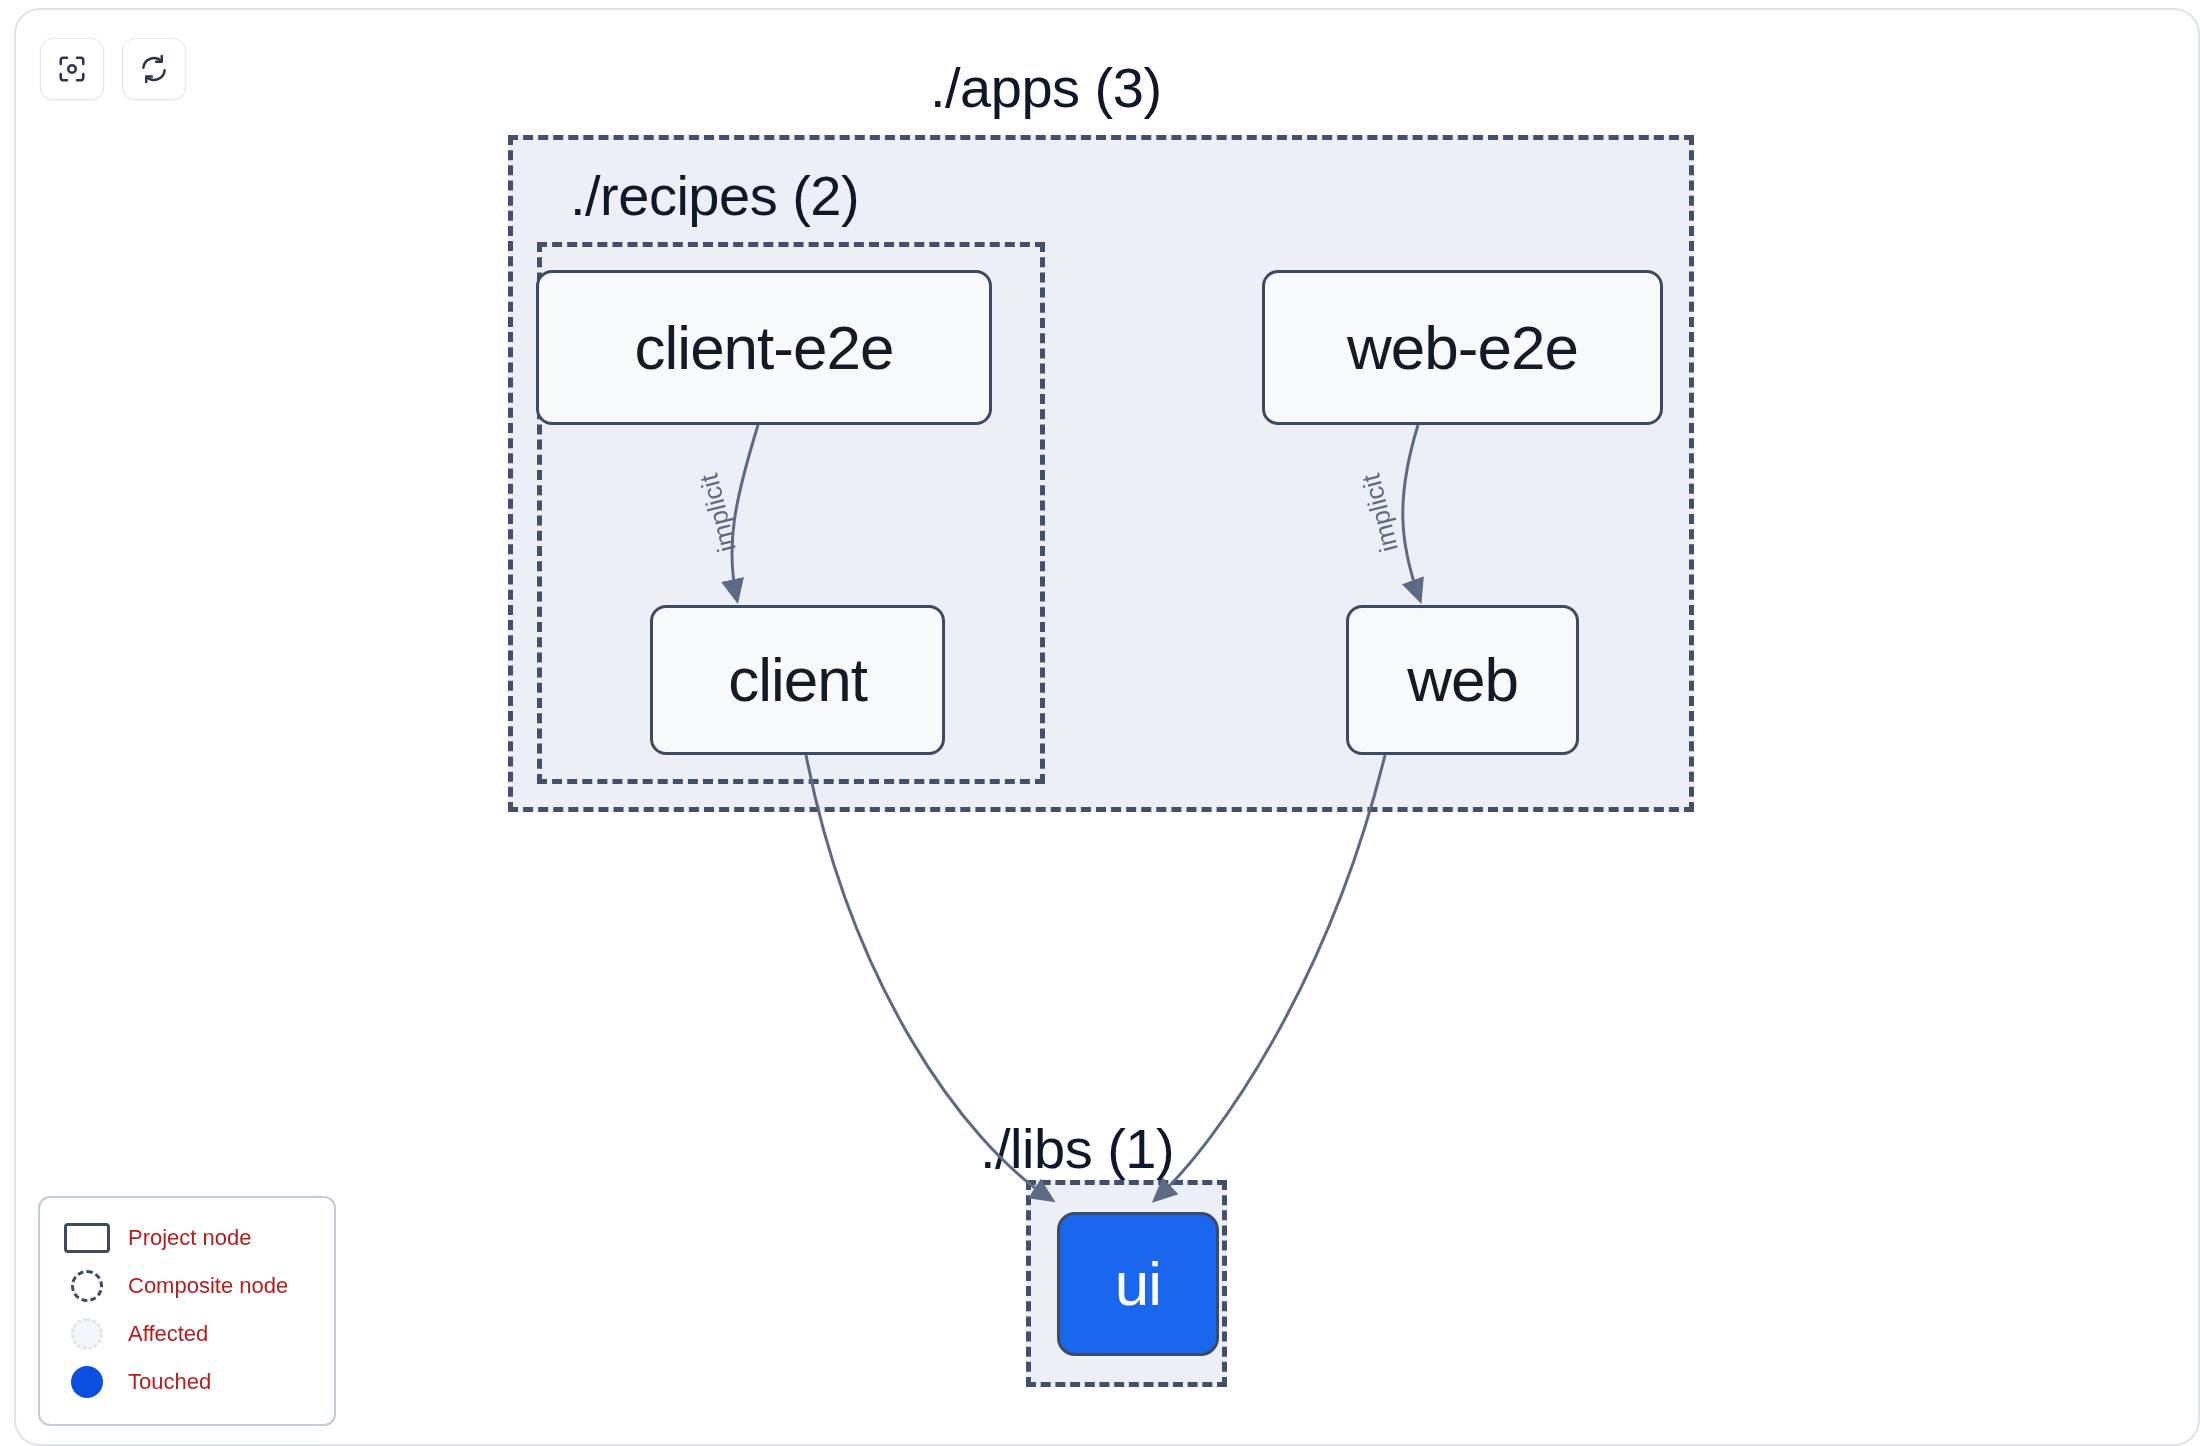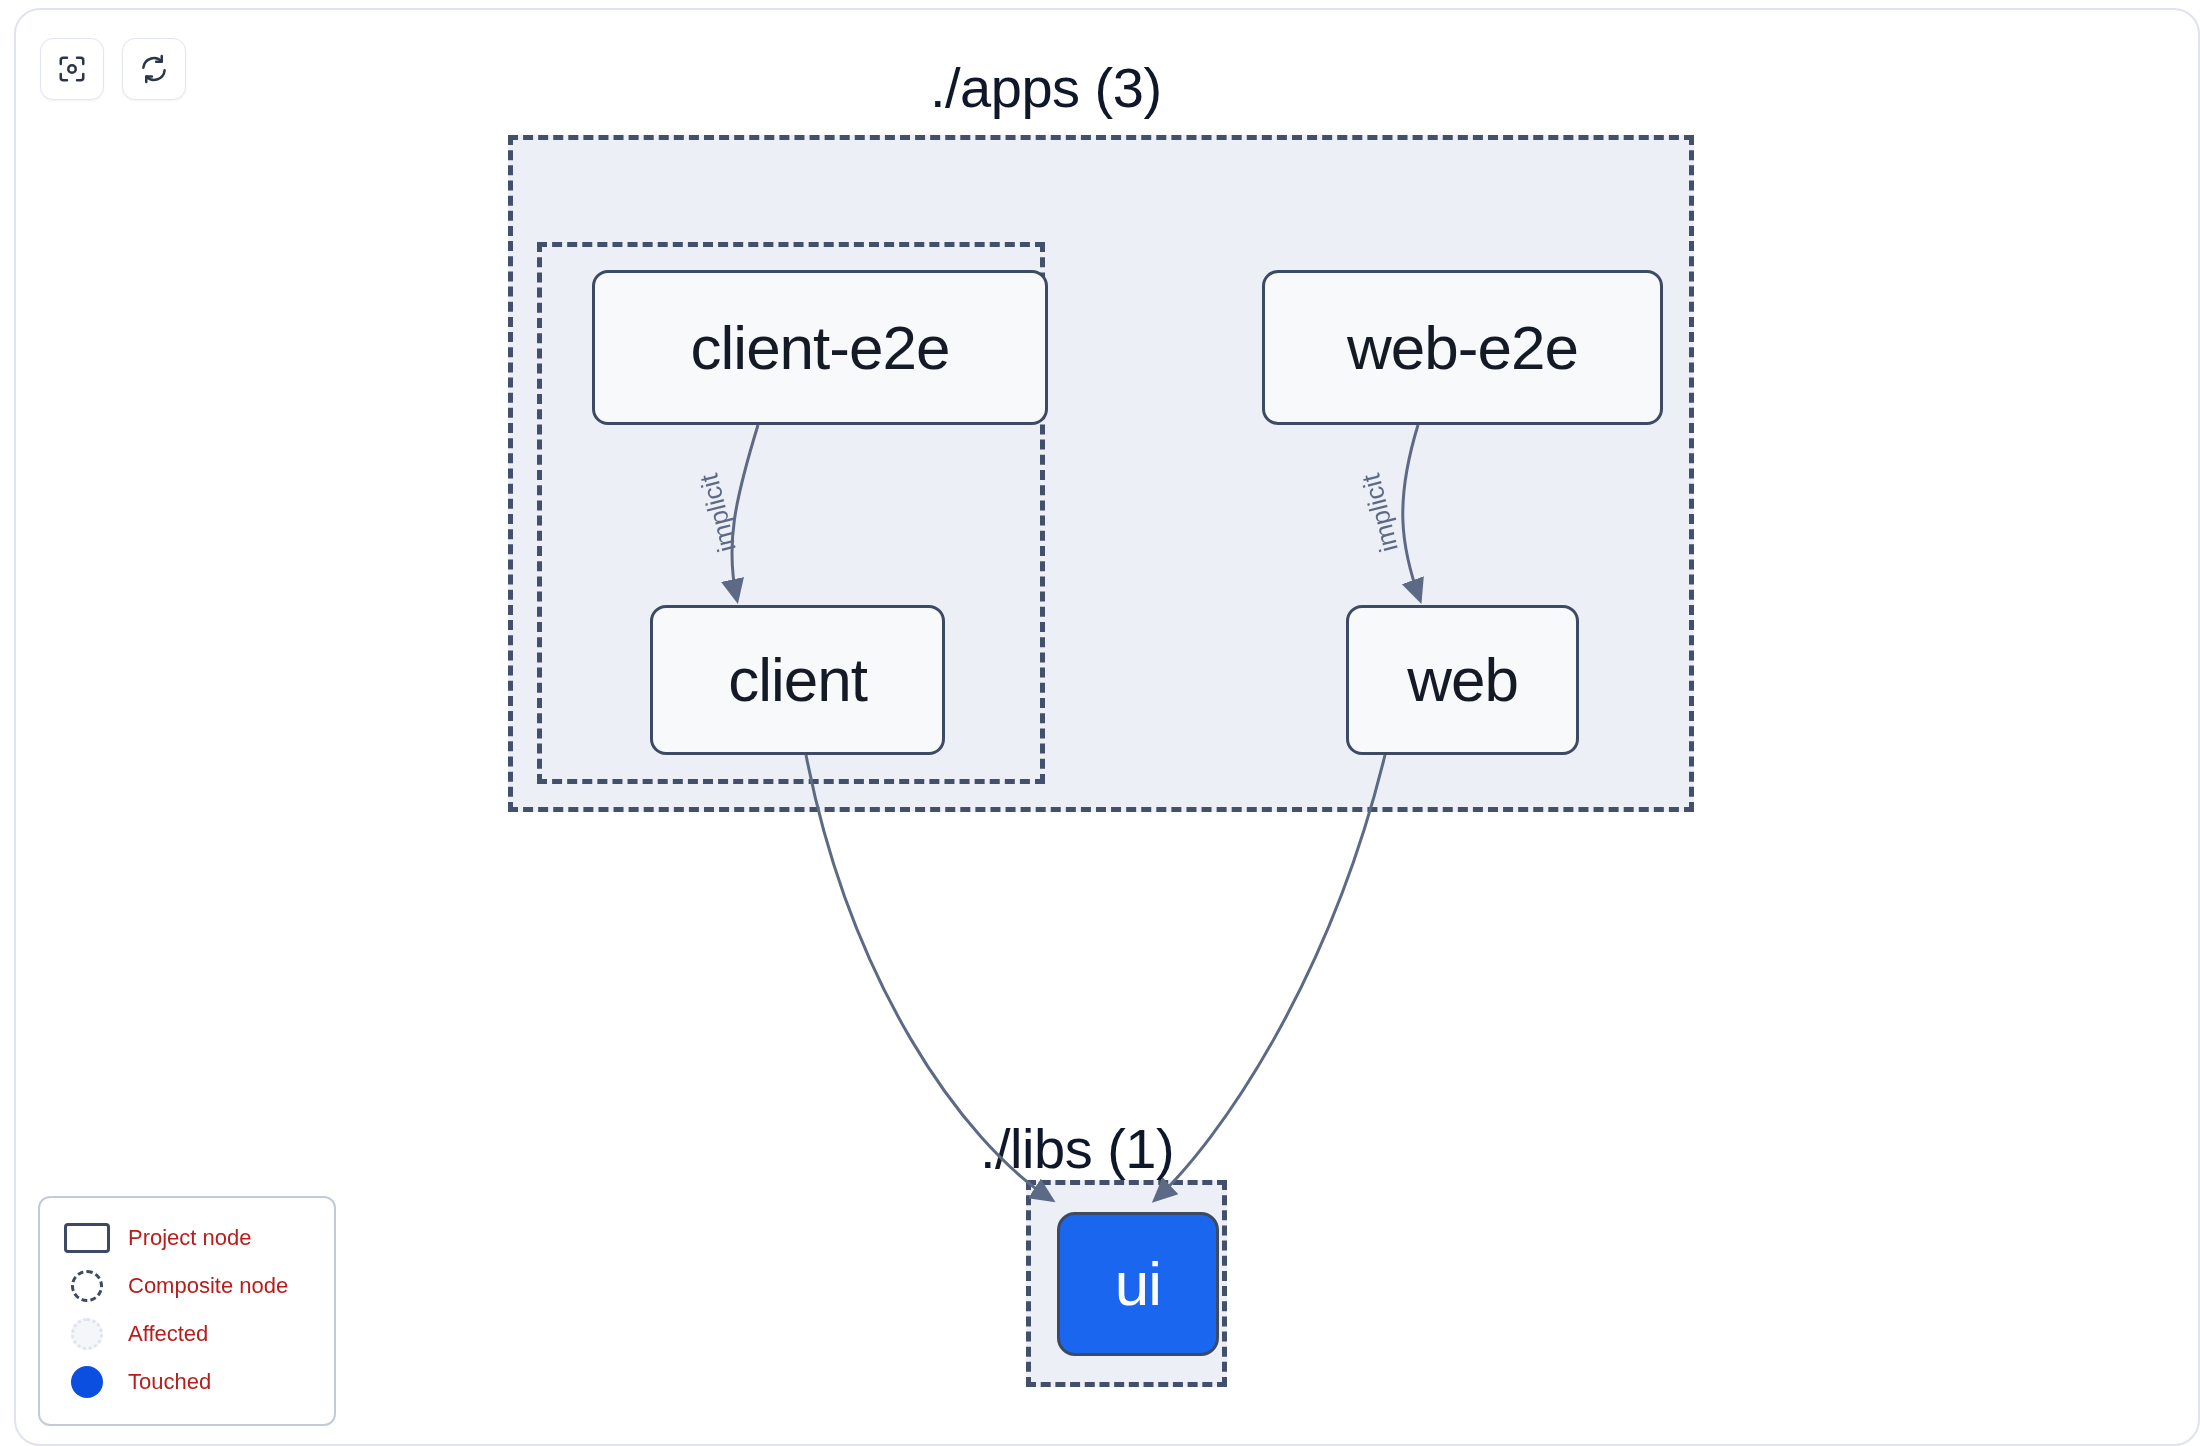--- a/index.html
+++ b/index.html
@@ -190,20 +190,21 @@
         </svg>
       </span>
     </button>
   </div>
 
   <div class="group-box" style="left:508px; top:135px; width:1186px; height:677px;"></div>
   <div class="group-box" style="left:537px; top:242px; width:508px; height:542px;"></div>
   <div class="group-box" style="left:1026px; top:1180px; width:201px; height:207px;"></div>
 
   <div class="group-label" style="left:930px; top:60px;">./apps (3)</div>
+  <div class="group-label" style="left:570px; top:168px;">./recipes (2)</div>
   <div class="group-label" style="left:980px; top:1105px;margin-top:16px;">./libs (1)</div>
 
   <svg class="graph" viewBox="0 0 2200 1446" xmlns="http://www.w3.org/2000/svg" style="z-index:15;">
     <defs>
       <marker id="arrow" markerWidth="9" markerHeight="9" refX="7" refY="4.5" orient="auto" markerUnits="strokeWidth">
         <path d="M0,0.6 L8.4,4.5 L0,8.4 Z" fill="#5d6a85"></path>
       </marker>
     </defs>
 
     <path d="M 758,425 C 735,500 725,545 737,600" fill="none" stroke="#5d6a85" stroke-width="3" marker-end="url(#arrow)"></path>
@@ -211,21 +212,21 @@
     <path d="M 1418,425 C 1395,500 1400,545 1420,600" fill="none" stroke="#5d6a85" stroke-width="3" marker-end="url(#arrow)"></path>
 
     <path d="M 806,755 C 850,980 960,1140 1052,1200" fill="none" stroke="#5d6a85" stroke-width="3" marker-end="url(#arrow)"></path>
 
     <path d="M 1385,755 C 1330,980 1220,1140 1155,1200" fill="none" stroke="#5d6a85" stroke-width="3" marker-end="url(#arrow)"></path>
   </svg>
 
   <div class="edge-label" style="left:678px; top:500px; transform: rotate(256deg);">implicit</div>
   <div class="edge-label" style="left:1340px; top:500px; transform: rotate(256deg);">implicit</div>
 
-  <div class="node project" style="left:592px; top:270px; width:456px; height:155px;">
+  <div class="node project" style="left:536px; top:270px; width:456px; height:155px;">
     <span class="node-label">client-e2e</span>
   </div>
 
   <div class="node project" style="left:650px; top:605px; width:295px; height:150px;">
     <span class="node-label">client</span>
   </div>
 
   <div class="node project" style="left:1262px; top:270px; width:401px; height:155px;">
     <span class="node-label">web-e2e</span>
   </div>

